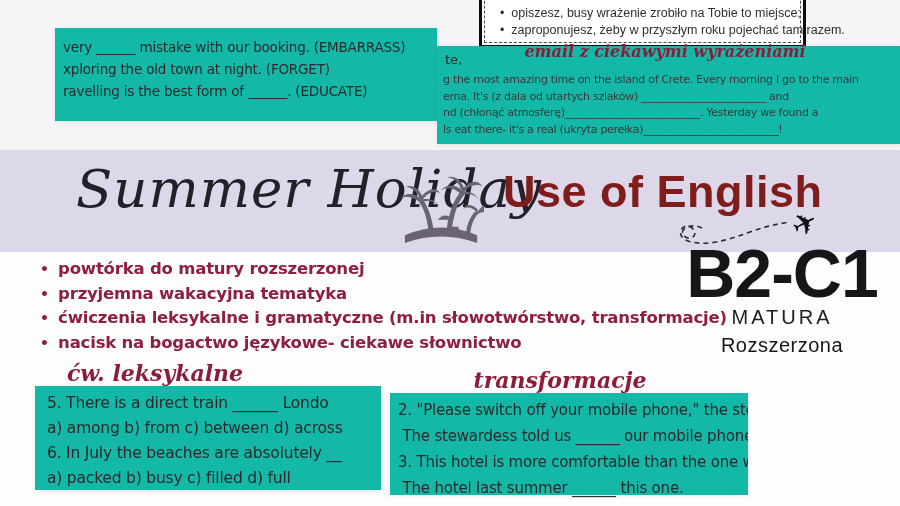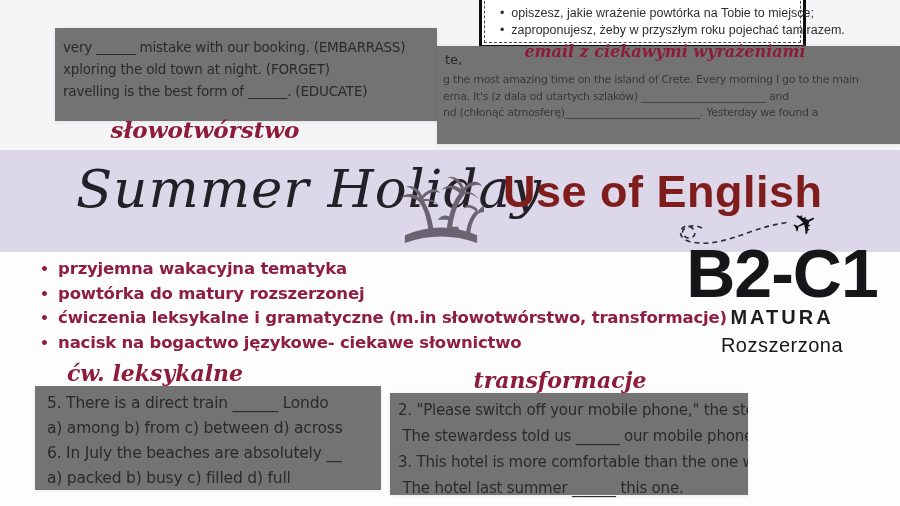--- a/index.html
+++ b/index.html
@@ -4,21 +4,21 @@
 <style>
   * { margin:0; padding:0; box-sizing:border-box; }
   html,body { width:900px; height:506px; }
   body { font-family:"DejaVu Sans", sans-serif; }
   .page { position:relative; width:900px; height:506px; background:#f5f4f6; overflow:hidden; }
 
   
   .band { position:absolute; left:0; top:150px; width:900px; height:102px; background:#dcd8ea; }
   .bottom-bg { position:absolute; left:0; top:252px; width:900px; height:254px; background:#fdfdfe; }
 
-  .card { position:absolute; background:#737373; box-shadow:0 1px 4px rgba(60,60,80,.10); }
+  .card { position:absolute; background:#14b8a6; box-shadow:0 1px 4px rgba(60,60,80,.10); }
 
   .ws-line { white-space:pre; overflow:hidden; color:#2c292d; }
 
   
   .tl-card { left:55px; top:28px; width:382px; height:93px; padding:8px 0 0 8px; }
   .tl-card .ws-line { font-size:13.5px; line-height:22px; letter-spacing:-0.2px; }
   .script-caption { position:absolute; font-family:"DejaVu Serif", serif; font-style:italic; font-weight:bold;
                     color:#8c1c3a; text-align:center; }
   .tl-caption { left:105px; top:116px; width:200px; font-size:23px; }
 
@@ -49,21 +49,21 @@
 
   
   .features { position:absolute; left:40px; top:257px; list-style:none; }
   .features li { font-size:16.5px; font-weight:bold; letter-spacing:-0.2px; line-height:24.5px; color:#8f1e43; white-space:pre; }
   .features li::before { content:"•  "; font-size:14px; }
 
   
   .level-block { position:absolute; left:682px; top:244px; width:200px; text-align:center;
                  font-family:"Liberation Sans", sans-serif; color:#161518; }
   .level-main { font-size:68px; font-weight:900; letter-spacing:-1px; line-height:58px; }
-  .level-exam { font-size:20px; font-weight:700; letter-spacing:3px; margin-top:4px; color:#1d1c1e; }
+  .level-exam { font-size:20px; font-weight:400; letter-spacing:3px; margin-top:4px; color:#1d1c1e; }
   .level-variant { font-size:20px; font-weight:500; margin-top:5px; letter-spacing:0.5px; }
 
   
   .bl-caption { left:55px; top:360px; width:200px; font-size:22px; }
   .bl-card { left:35px; top:386px; width:346px; height:104px; padding:5px 0 0 12px; }
   .bl-card .ws-line { font-size:15.5px; line-height:25px; letter-spacing:-0.2px; }
 
   
   .br-caption { left:430px; top:367px; width:260px; font-size:22px; }
   .br-card { left:390px; top:393px; width:358px; height:102px; padding:4px 0 0 8px; }
@@ -75,37 +75,37 @@
 <div class="page">
 
   <div class="band"></div>
   <div class="bottom-bg"></div>
 
   <div class="card tl-card">
     <div class="ws-line">very ______ mistake with our booking. (EMBARRASS)</div>
     <div class="ws-line">xploring the old town at night. (FORGET)</div>
     <div class="ws-line">ravelling is the best form of ______. (EDUCATE)</div>
   </div>
-  <div class="script-caption tl-caption">słowotwórstwo</div>
 
   <div class="task-box">
     <div class="inner-dash"></div>
     <ul>
-      <li>opiszesz, jakie wrażenie powtórka na Tobie to miejsce;</li>
+      <li>opiszesz, busy wrażenie zrobiło na Tobie to miejsce;</li>
       <li>zaproponujesz, żeby w przyszłym roku pojechać tam razem.</li>
     </ul>
   </div>
 
   <div class="card tr-card"></div>
   <div class="tr-fragment">te,</div>
   <div class="script-caption tr-caption">email z ciekawymi wyrażeniami</div>
   <div class="tr-lines">
     <div class="ws-line">g the most amazing time on the island of Crete. Every morning I go to the main</div>
     <div class="ws-line">erna. It's (z dala od utartych szlaków) ________________________ and</div>
     <div class="ws-line">nd (chłonąć atmosferę)__________________________. Yesterday we found a</div>
+    <div class="ws-line">ls eat there- it's a real (ukryta perełka)__________________________!</div>
   </div>
 
   <div class="banner-script">Summer Holiday</div>
 
   <svg class="palm-svg" viewBox="0 0 100 100" fill="#6a6472">
     <path d="M8 84 Q50 66 92 84 L92 93 Q50 78 8 93 Z"></path>
     <path d="M36 82 C34 68 32 56 25 46 L30 44 C37 55 40 68 42 82 Z"></path>
     <path d="M27 47 C18 39 8 37 2 42 C9 32 22 36 28 43 Z"></path>
     <path d="M27 47 C25 36 17 28 9 28 C19 23 29 35 30 45 Z"></path>
     <path d="M27 46 C31 36 41 31 49 35 C42 25 29 34 25 43 Z"></path>
@@ -123,22 +123,22 @@
   </svg>
 
   <div class="banner-main">Use of English</div>
 
   <svg class="trail-svg" viewBox="0 0 128 38" fill="none">
     <path d="M30 14 C18 8 6 16 12 22 C18 28 28 20 20 14 C10 7 2 22 16 27 C34 33 56 26 78 18 C92 13 104 10 118 8" stroke="#2b2a2e" stroke-width="1.6" stroke-dasharray="5 4"></path>
   </svg>
   <div class="plane-glyph">✈</div>
 
   <ul class="features">
+    <li>powtórka do matury rozszerzonej</li>
     <li>przyjemna wakacyjna tematyka</li>
-    <li>powtórka do matury rozszerzonej</li>
     <li>ćwiczenia leksykalne i gramatyczne (m.in słowotwórstwo, transformacje)</li>
     <li>nacisk na bogactwo językowe- ciekawe słownictwo</li>
   </ul>
 
   <div class="level-block">
     <div class="level-main">B2-C1</div>
     <div class="level-exam">MATURA</div>
     <div class="level-variant">Rozszerzona</div>
   </div>
 

